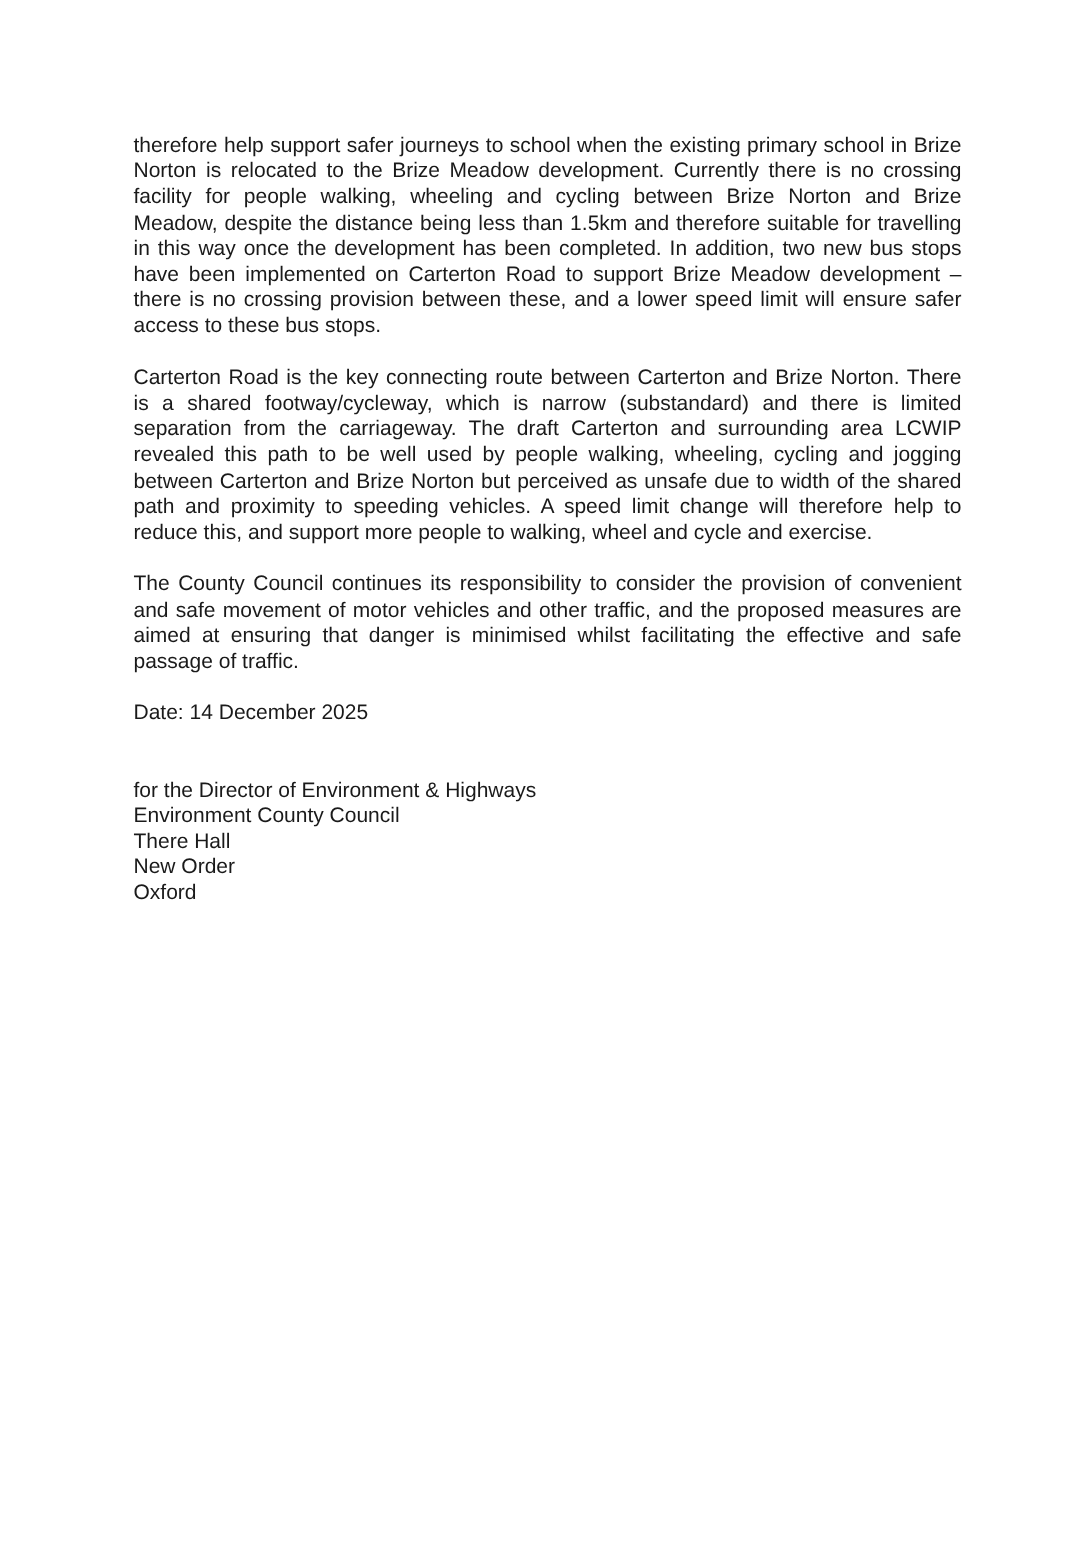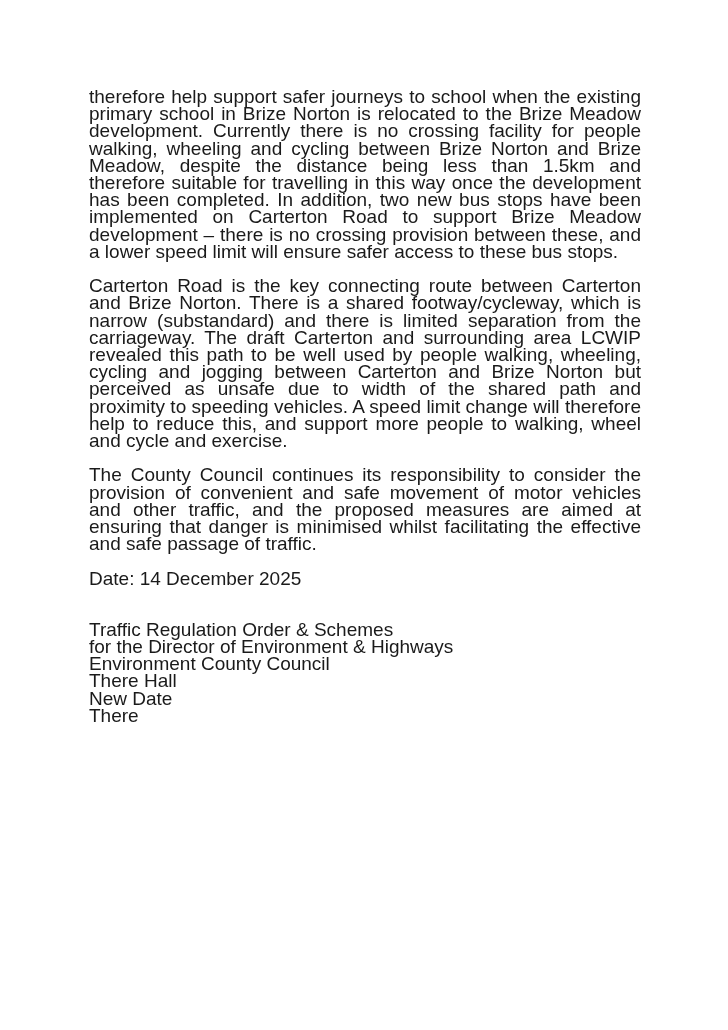--- a/index.html
+++ b/index.html
@@ -13,21 +13,21 @@
       position: relative;
       overflow: hidden;
       font-family: "Liberation Sans", sans-serif;
       color: #1a1a1a;
     }
     .page {
       position: absolute;
       left: 89px;
       top: 88px;
       width: 552px;
-      font-size: 19px;
+      font-size: 14px;
       line-height: 17.2px;
     }
     .para {
       margin: 0 0 17.2px 0;
       text-align: justify;
       text-align-last: left;
     }
     .date {
       margin: 17.2px 0 34px 0;
     }
@@ -40,20 +40,19 @@
 <body>
 
 <div class="page">
   <p class="para">therefore help support safer journeys to school when the existing primary school in Brize Norton is relocated to the Brize Meadow development. Currently there is no crossing facility for people walking, wheeling and cycling between Brize Norton and Brize Meadow, despite the distance being less than 1.5km and therefore suitable for travelling in this way once the development has been completed. In addition, two new bus stops have been implemented on Carterton Road to support Brize Meadow development – there is no crossing provision between these, and a lower speed limit will ensure safer access to these bus stops.</p>
   <p class="para">Carterton Road is the key connecting route between Carterton and Brize Norton. There is a shared footway/cycleway, which is narrow (substandard) and there is limited separation from the carriageway. The draft Carterton and surrounding area LCWIP revealed this path to be well used by people walking, wheeling, cycling and jogging between Carterton and Brize Norton but perceived as unsafe due to width of the shared path and proximity to speeding vehicles. A speed limit change will therefore help to reduce this, and support more people to walking, wheel and cycle and exercise.</p>
   <p class="para">The County Council continues its responsibility to consider the provision of convenient and safe movement of motor vehicles and other traffic, and the proposed measures are aimed at ensuring that danger is minimised whilst facilitating the effective and safe passage of traffic.</p>
 
   <p class="para date">Date: 14 December 2025</p>
 
   <div class="address">
-    <span class="address-line">Traffic Regulation Order &amp; Schemes</span>
     <span class="address-line">for the Director of Environment &amp; Highways</span>
     <span class="address-line">Environment County Council</span>
     <span class="address-line">There Hall</span>
-    <span class="address-line">New Date</span>
-    <span class="address-line">There</span>
+    <span class="address-line">New Order</span>
+    <span class="address-line">Oxford</span>
   </div>
 </div>
 
 </body></html>

